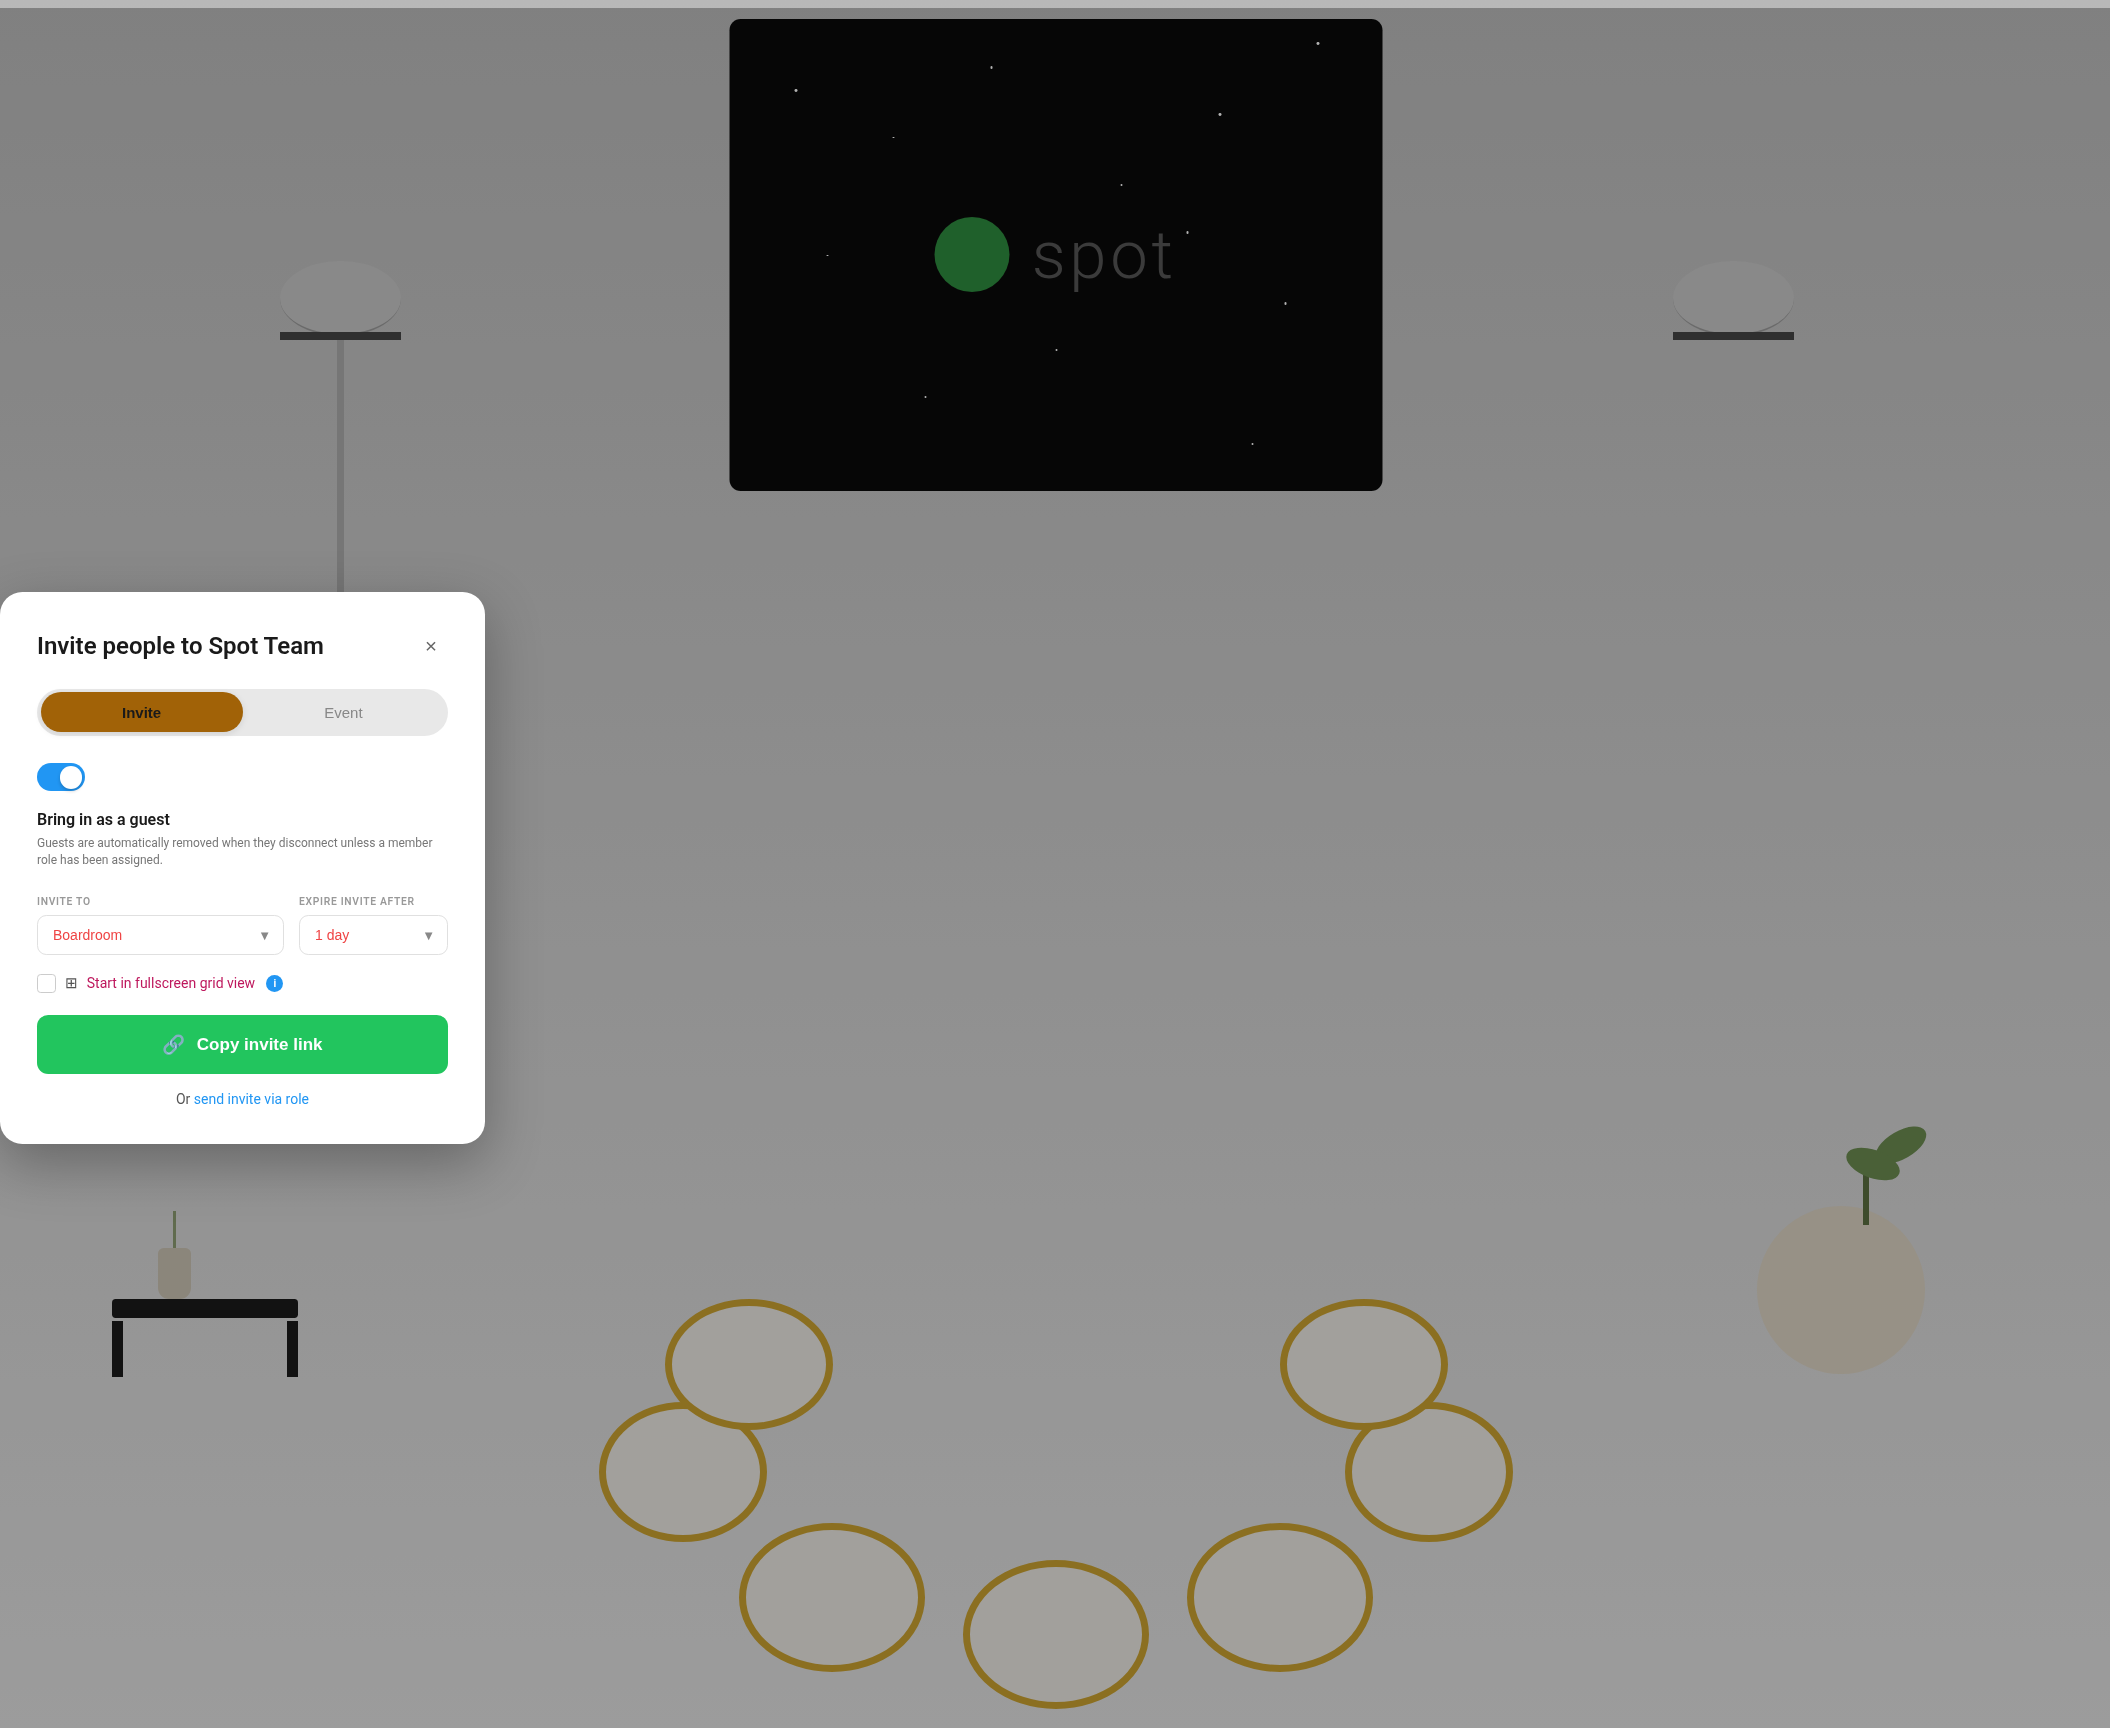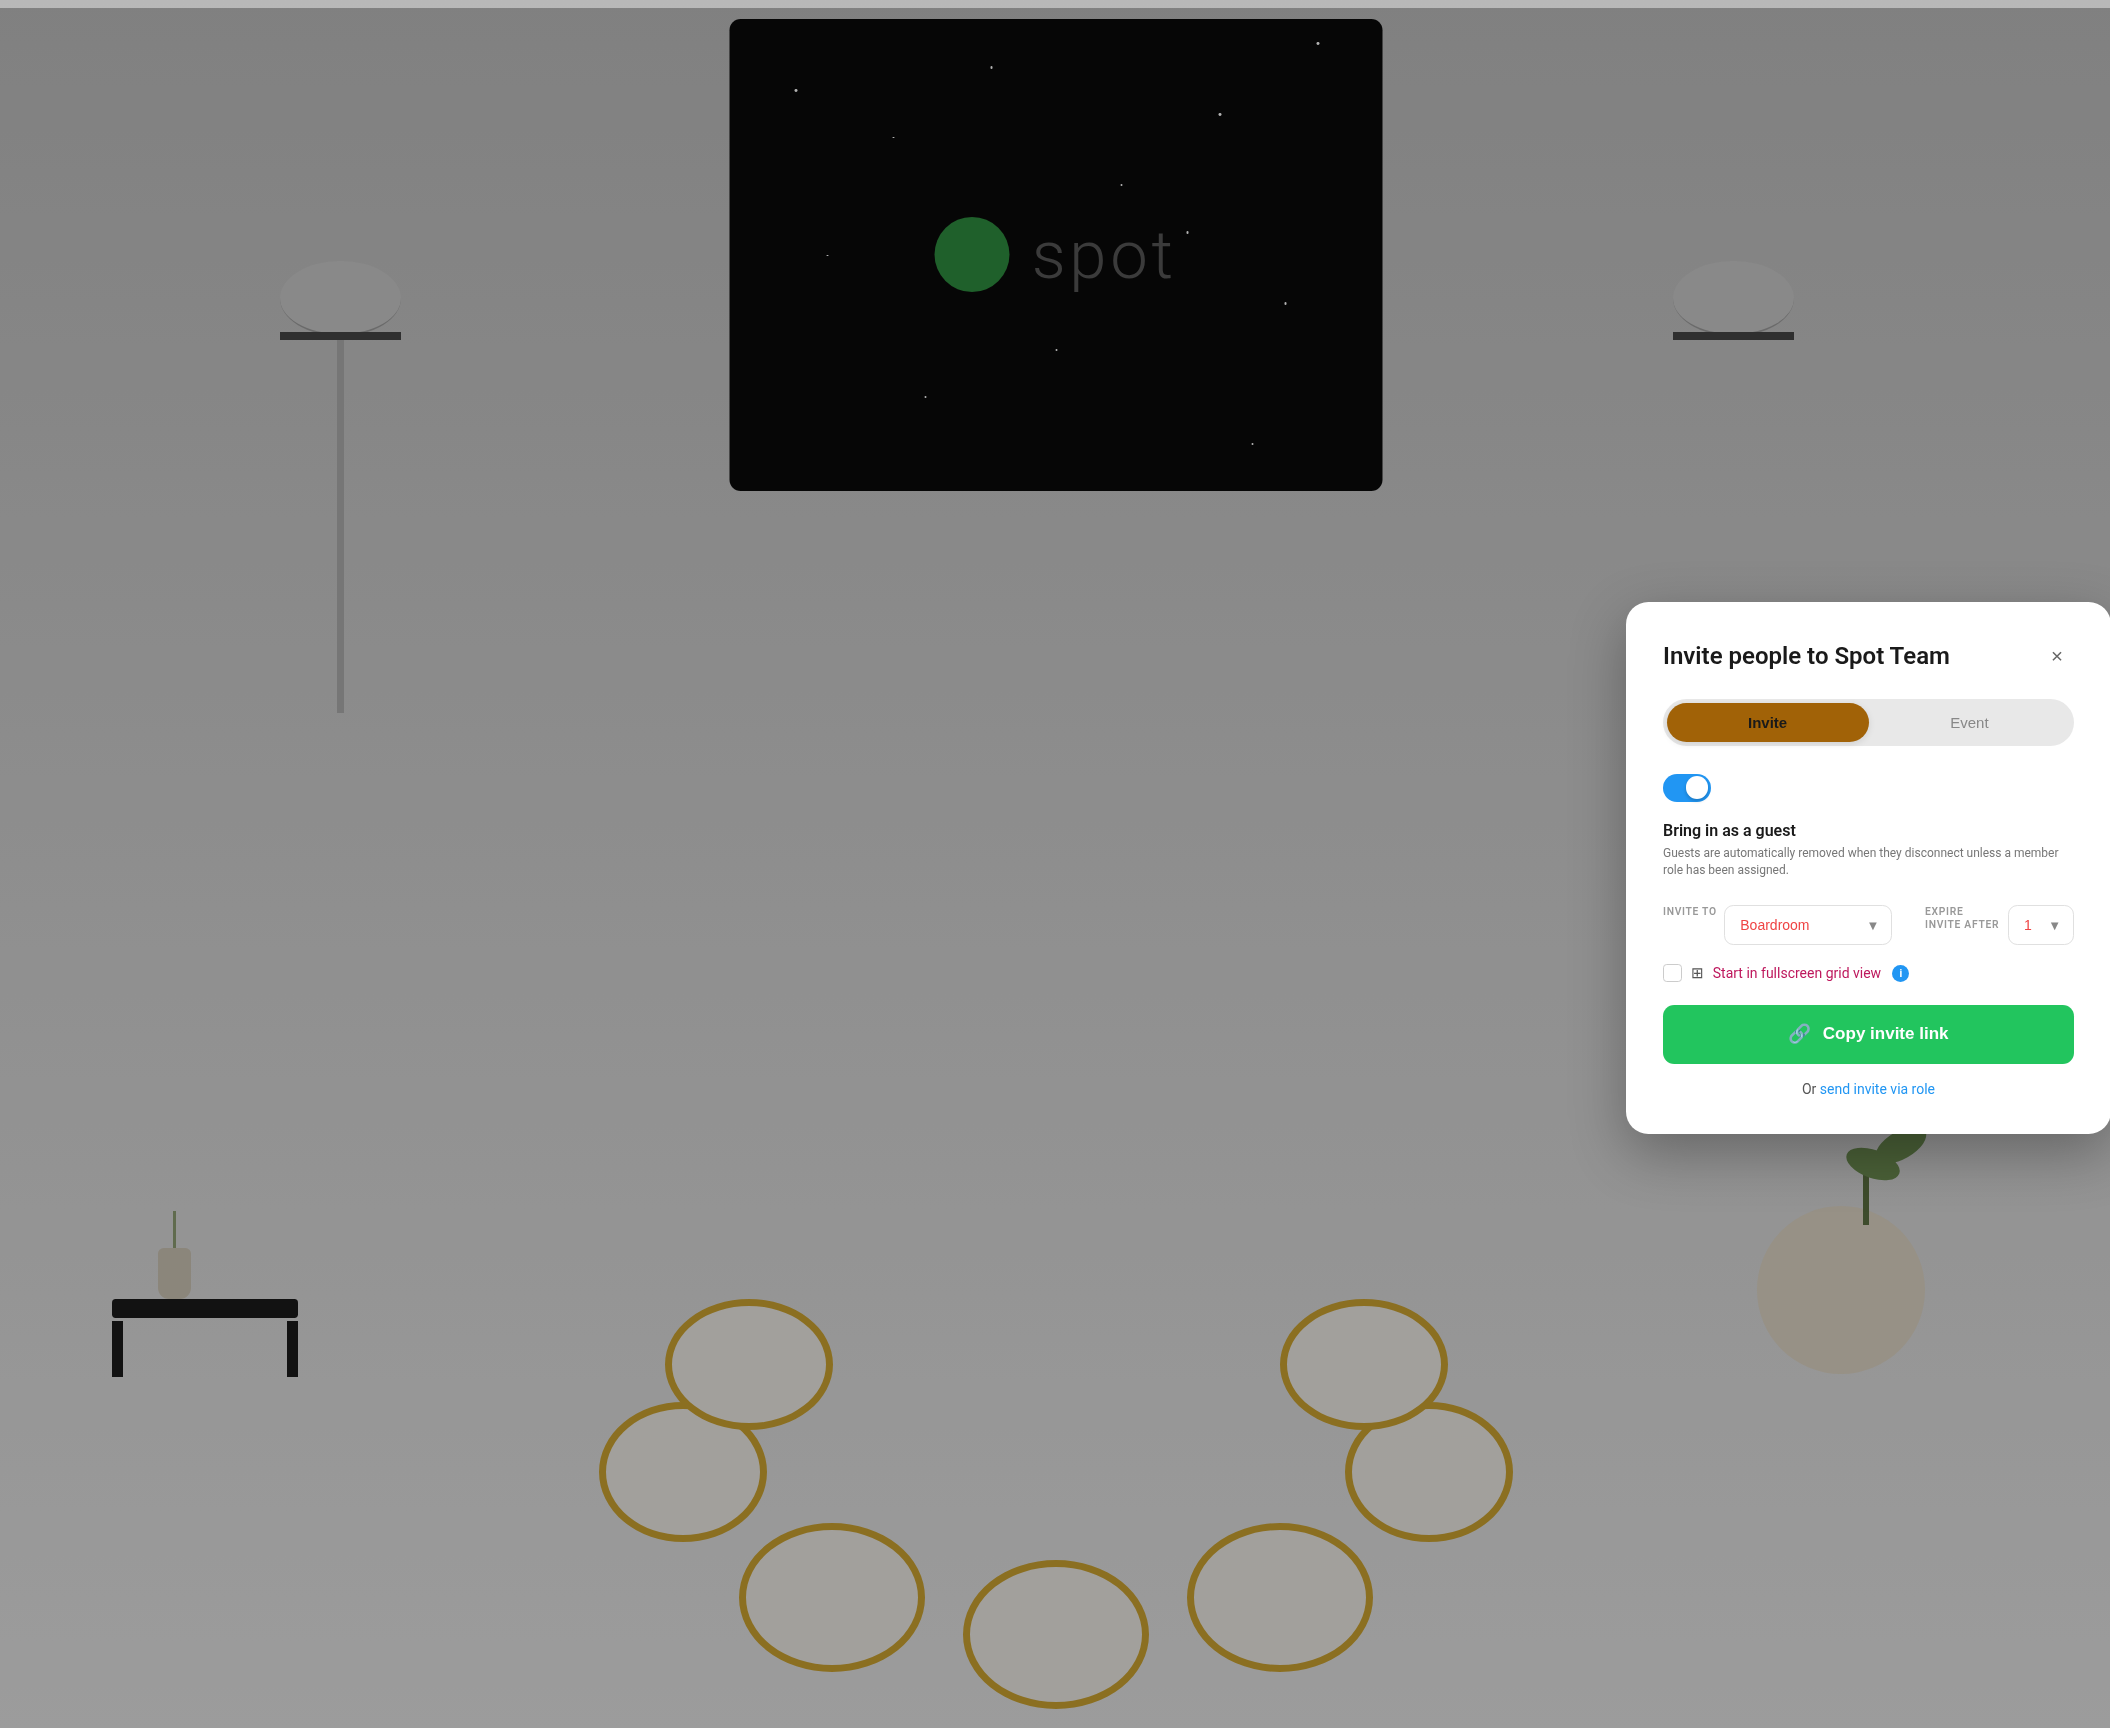--- a/index.html
+++ b/index.html
@@ -84,21 +84,21 @@
       border-radius: 50%;
     }
 
     
     .overlay {
       position: absolute;
       inset: 0;
       background: rgba(0, 0, 0, 0.3);
       display: flex;
       align-items: center;
-      justify-content: flex-end;
+      justify-content: flex-start;
       margin-top: 8px;
     }
 
     
     .modal {
       background: #ffffff;
       border-radius: 22.4px;
       width: 485px;
       padding: 37px;
       box-shadow: 0 18.6px 56px rgba(0,0,0,0.3);
@@ -215,21 +215,21 @@
 
     
     .form-row {
       display: flex;
       gap: 15px;
       margin-bottom: 18.6px;
     }
 
     .form-group {
       display: flex;
-      flex-direction: row;
+      flex-direction: column;
       gap: 7.5px;
     }
 
     .form-group.invite-to {
       flex: 1;
     }
 
     .form-group.expire {
       flex: 0 0 149px;
     }

